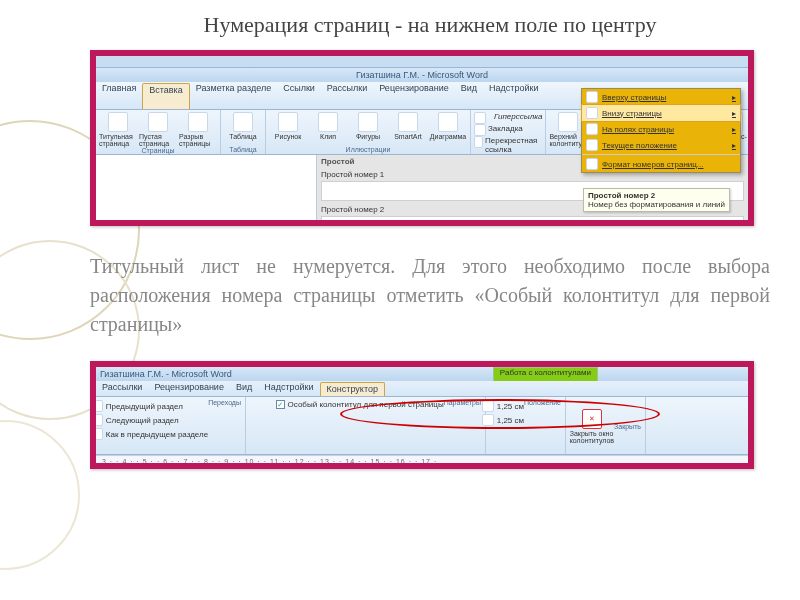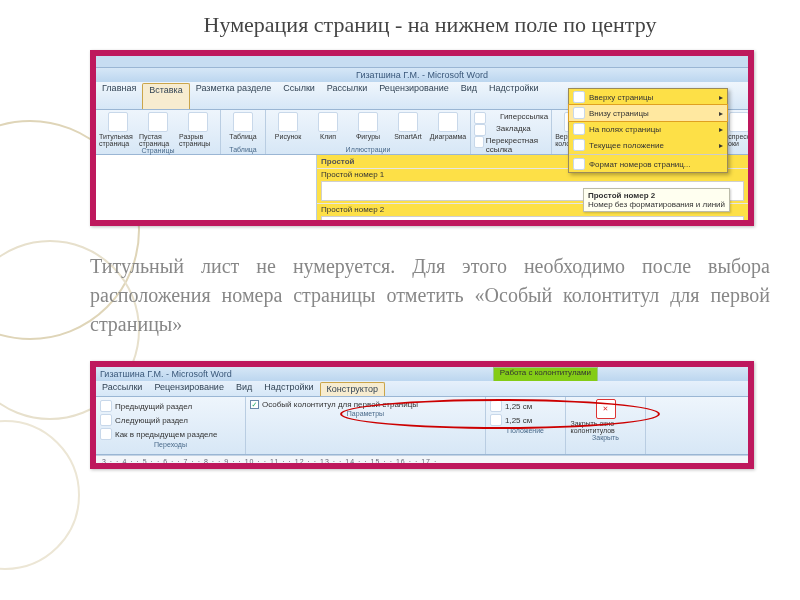--- a/index.html
+++ b/index.html
@@ -44,48 +44,49 @@
   .grp { border-right: 1px solid #b9cde2; padding: 2px 3px 0 3px; display:flex; flex-direction:column; justify-content:space-between; }
   .grp-items { display: flex; gap: 2px; }
   .ico { width: 18px; height: 18px; background: #fff; border: 1px solid #c8d8ea; border-radius: 2px; display:inline-block; }
   .ico.sm { width: 12px; height: 12px; }
   .grp-label { font-size: 7px; text-align: center; color: #4a6a8a; padding-bottom: 1px; }
   .big-btn { display:flex; flex-direction:column; align-items:center; gap:1px; font-size:7px; width:38px; }
   .big-btn .ico { width:20px; height:20px; }
   .highlighted { background: #ffe8a0; border: 1px solid #e0a020; border-radius: 2px; }
   .bar-blue { background:#c7ddf2; height:12px; border-bottom:1px solid #9ab6d4; }
 
-  .gallery { position:relative; background:#fde047; height:100px; margin-left:220px; border-left:1px solid #b9cde2; }
+  .gallery { position:relative; background:#e5e5e5; height:100px; margin-left:220px; border-left:1px solid #b9cde2; }
   .gallery .sect { font-size:8px; font-weight:bold; padding:2px 4px; color:#555; }
   .item-row { border-top:1px solid #e5e5e5; padding:1px 4px; font-size:8px; }
   .preview { margin:1px 4px 2px 4px; height:20px; border:1px solid #cfcfcf; background:#fff; }
 
   .dropdown {
-    position:absolute; right:20px; top:32px; width:160px;
-    background:#fde047; border:1px solid #9a8a5a; box-shadow:2px 2px 4px rgba(0,0,0,.3);
+    position:absolute; right:7px; top:32px; width:160px;
+    background:#eab308; border:1px solid #9a8a5a; box-shadow:2px 2px 4px rgba(0,0,0,.3);
     font-size:8px;
+    text-decoration:underline;
   }
   .dropdown .row { display:flex; align-items:center; gap:4px; padding:2px 4px; }
   .dropdown .row.hl { background:#ffe8a0; border:1px solid #e0a020; margin:-1px; }
   .dropdown hr { border:none; border-top:1px solid #ccc; margin:1px 0; }
   .tooltip {
     position:absolute; right:18px; top:132px; background:#fffff0; border:1px solid #bba;
     font-size:8px; padding:2px 4px; box-shadow:1px 1px 2px rgba(0,0,0,.2);
   }
   .tooltip strong { display:block; }
 
   .para {
     font-size: 20px; line-height: 1.45; color: #878787;
     text-align: justify; margin: 0 0 22px 0;
     font-family: Georgia, serif;
   }
 
   
   .ribbon2 { background: linear-gradient(#eef5fc,#d7e7f6); display:flex; height:58px; font-size:8px; border-bottom:1px solid #9ab6d4; position:relative; }
-  .grp2 { border-right:1px solid #b9cde2; padding:2px 4px 0 4px; display:flex; flex-direction:column; justify-content:flex-start; }
+  .grp2 { border-right:1px solid #b9cde2; padding:2px 4px 0 4px; display:flex; justify-content:flex-end; }
   .grp2 .line { display:flex; align-items:center; gap:3px; white-space:nowrap; font-size:8px; padding:1px 0; }
   .cb { width:9px; height:9px; border:1px solid #6a89aa; background:#fff; display:inline-flex; align-items:center; justify-content:center; font-size:7px; color:#2a6; }
   .cb.checked::after { content:"✓"; }
   .ellipse { position:absolute; border:2px solid #cc0000; border-radius:50%; }
   .ell1 { left:244px; top:2px; width:320px; height:30px; }
   .ruler { height:12px; background:#f3f6fa; border-top:1px solid #c3d3e4; font-size:7px; color:#667; padding-left:6px; line-height:12px; letter-spacing:1px; }
   .tabs2 { display:flex; height:16px; background:linear-gradient(#e6f0fb,#d6e7f7); border-bottom:1px solid #9ab6d4; }
   .ctx { background:#84cc16; padding:0 6px; font-size:8px; line-height:10px; text-align:center; border:1px solid #9ac78d; border-bottom:none; }
 </style>
 </head>
@@ -160,25 +161,25 @@
             </div>
           <div class="big-btn">
               <span class="ico"></span>
               <span>Диаграмма</span>
             </div>
         </div>
         <div class="grp-label">Иллюстрации</div>
       </div>
       <div class="grp">
         <div style="display:flex;flex-direction:column;gap:0;">
-          <div class="line" style="display:flex;gap:14px;">
+          <div class="line" style="display:flex;gap:8px;font-style:italic;">
               <span class="ico sm"></span>
               <span>Гиперссылка</span>
             </div>
-          <div class="line" style="display:flex;gap:10px;">
+          <div class="line" style="display:flex;gap:2px;">
               <span class="ico sm"></span>
               <span>Закладка</span>
             </div>
           <div class="line" style="display:flex;gap:2px;">
               <span class="ico sm"></span>
               <span>Перекрестная ссылка</span>
             </div>
         </div>
         <div class="grp-label">Связи</div>
       </div>

